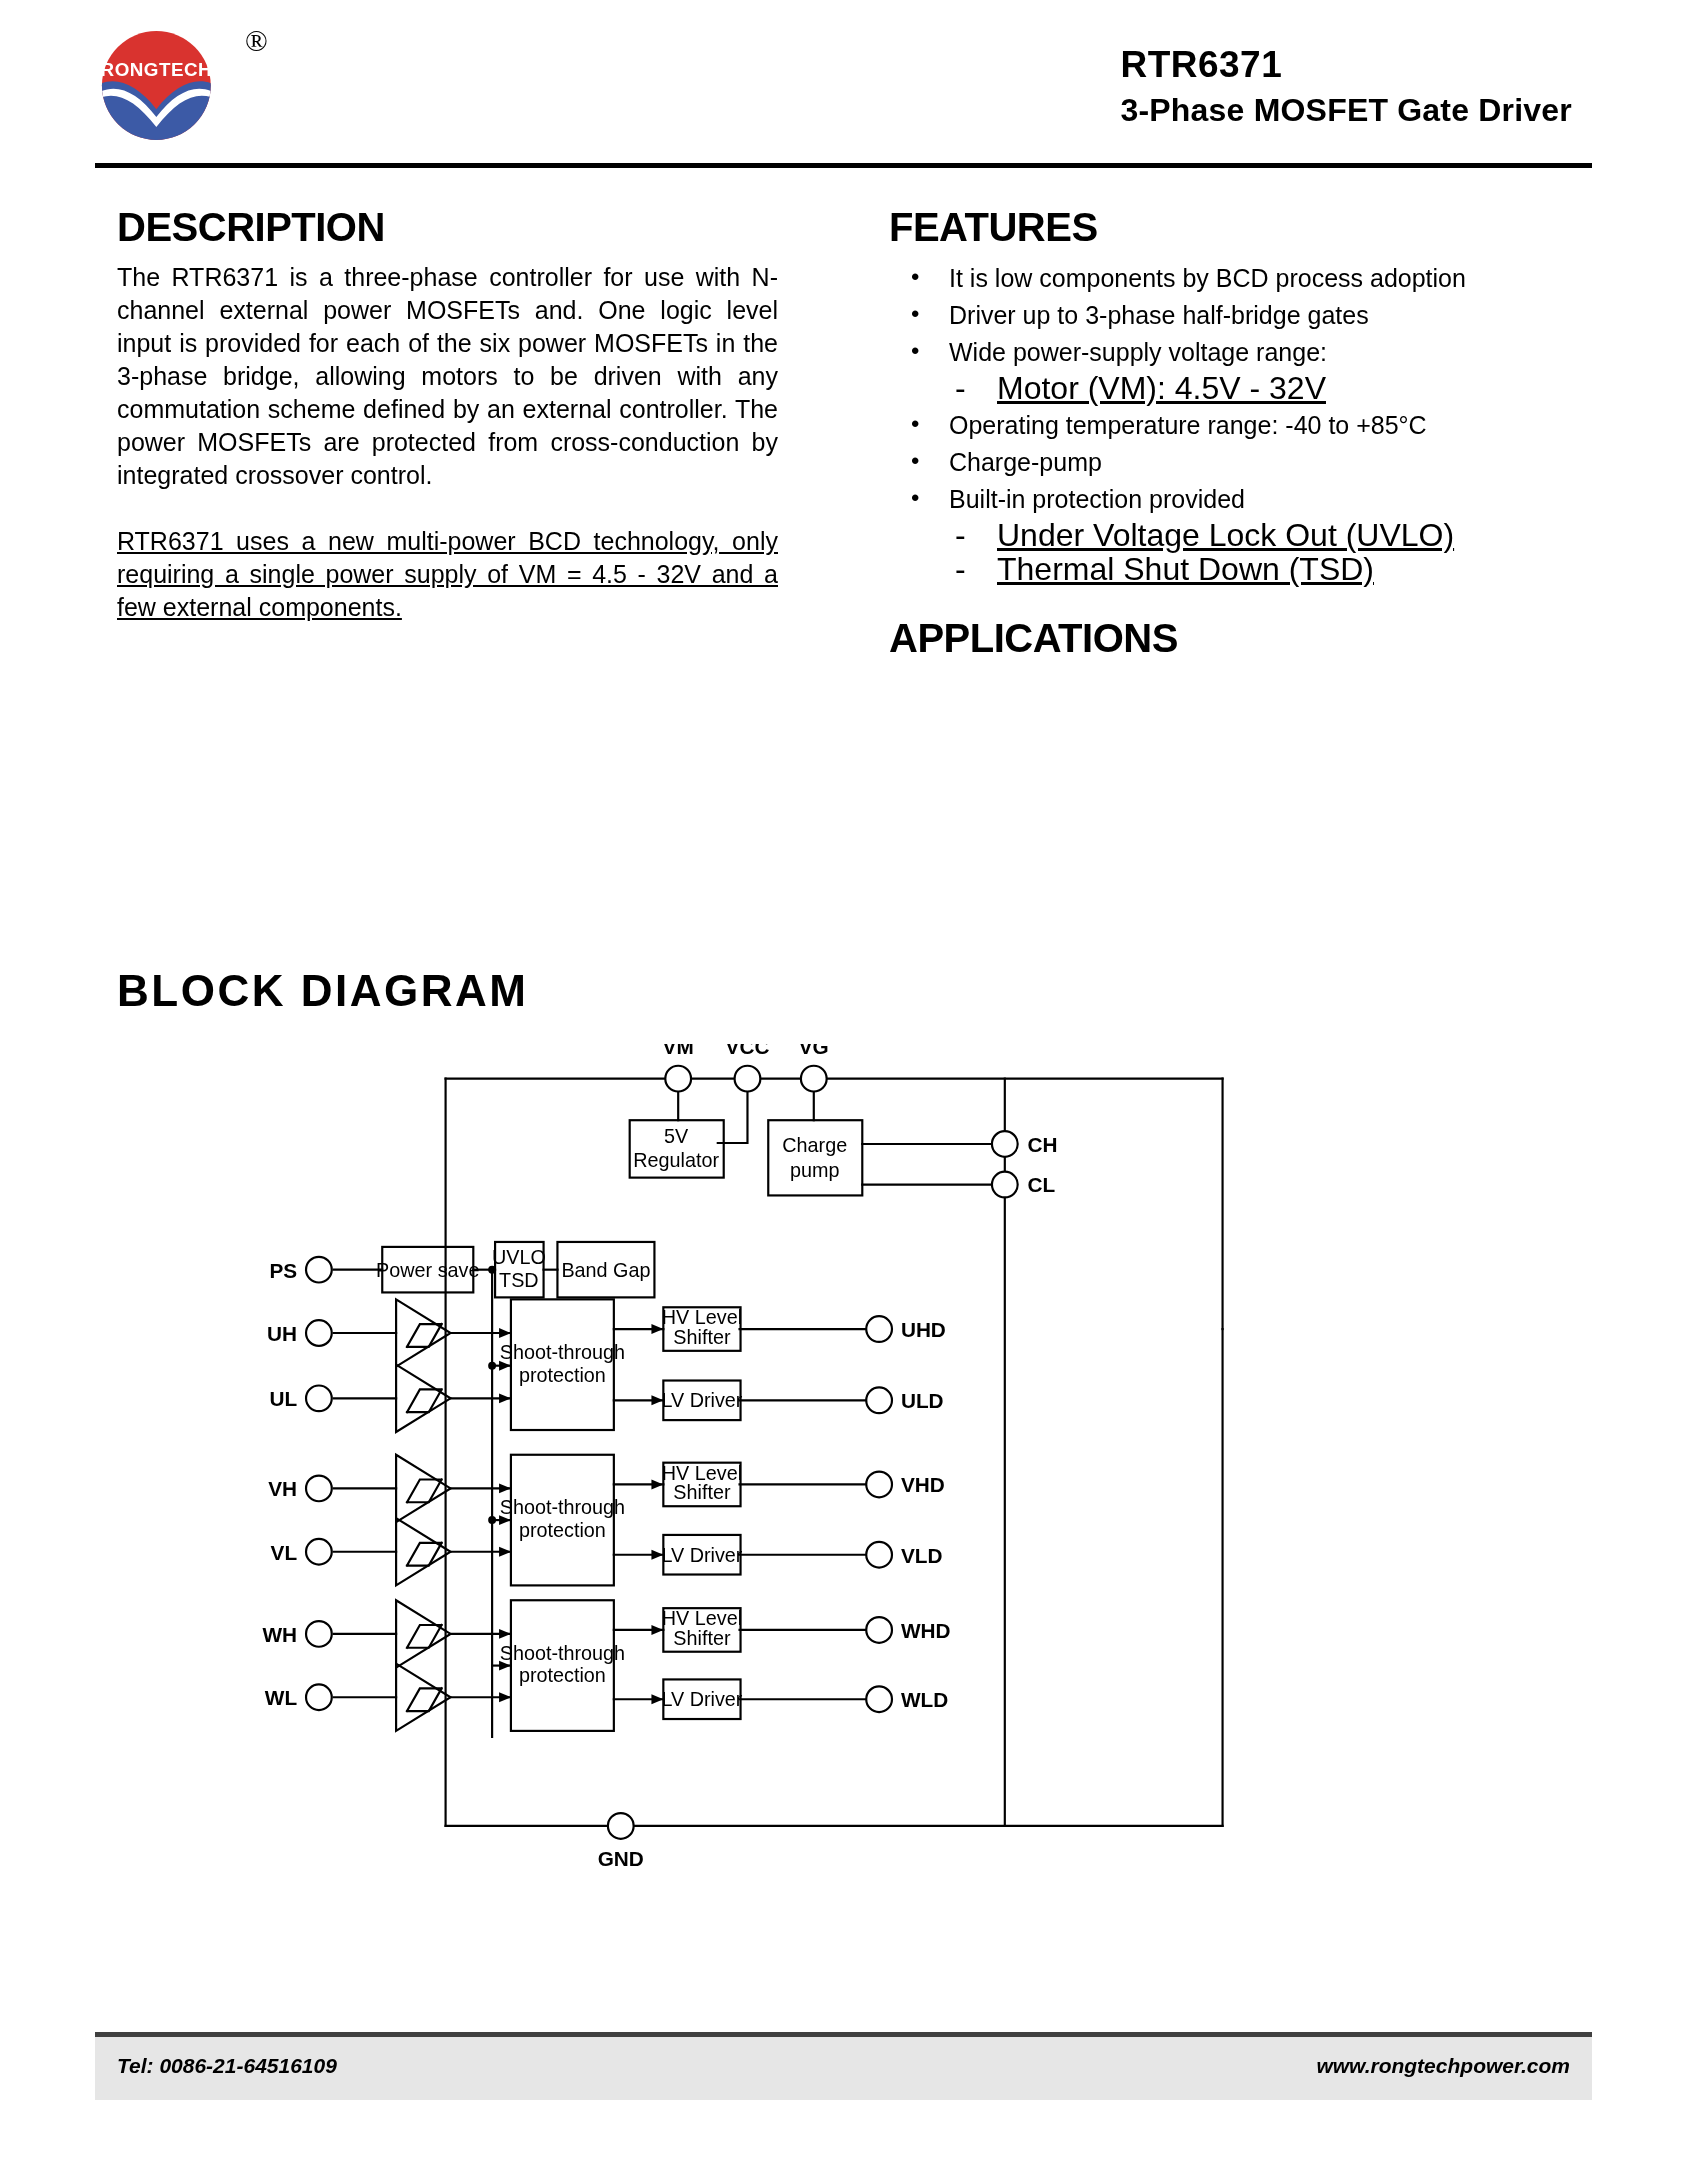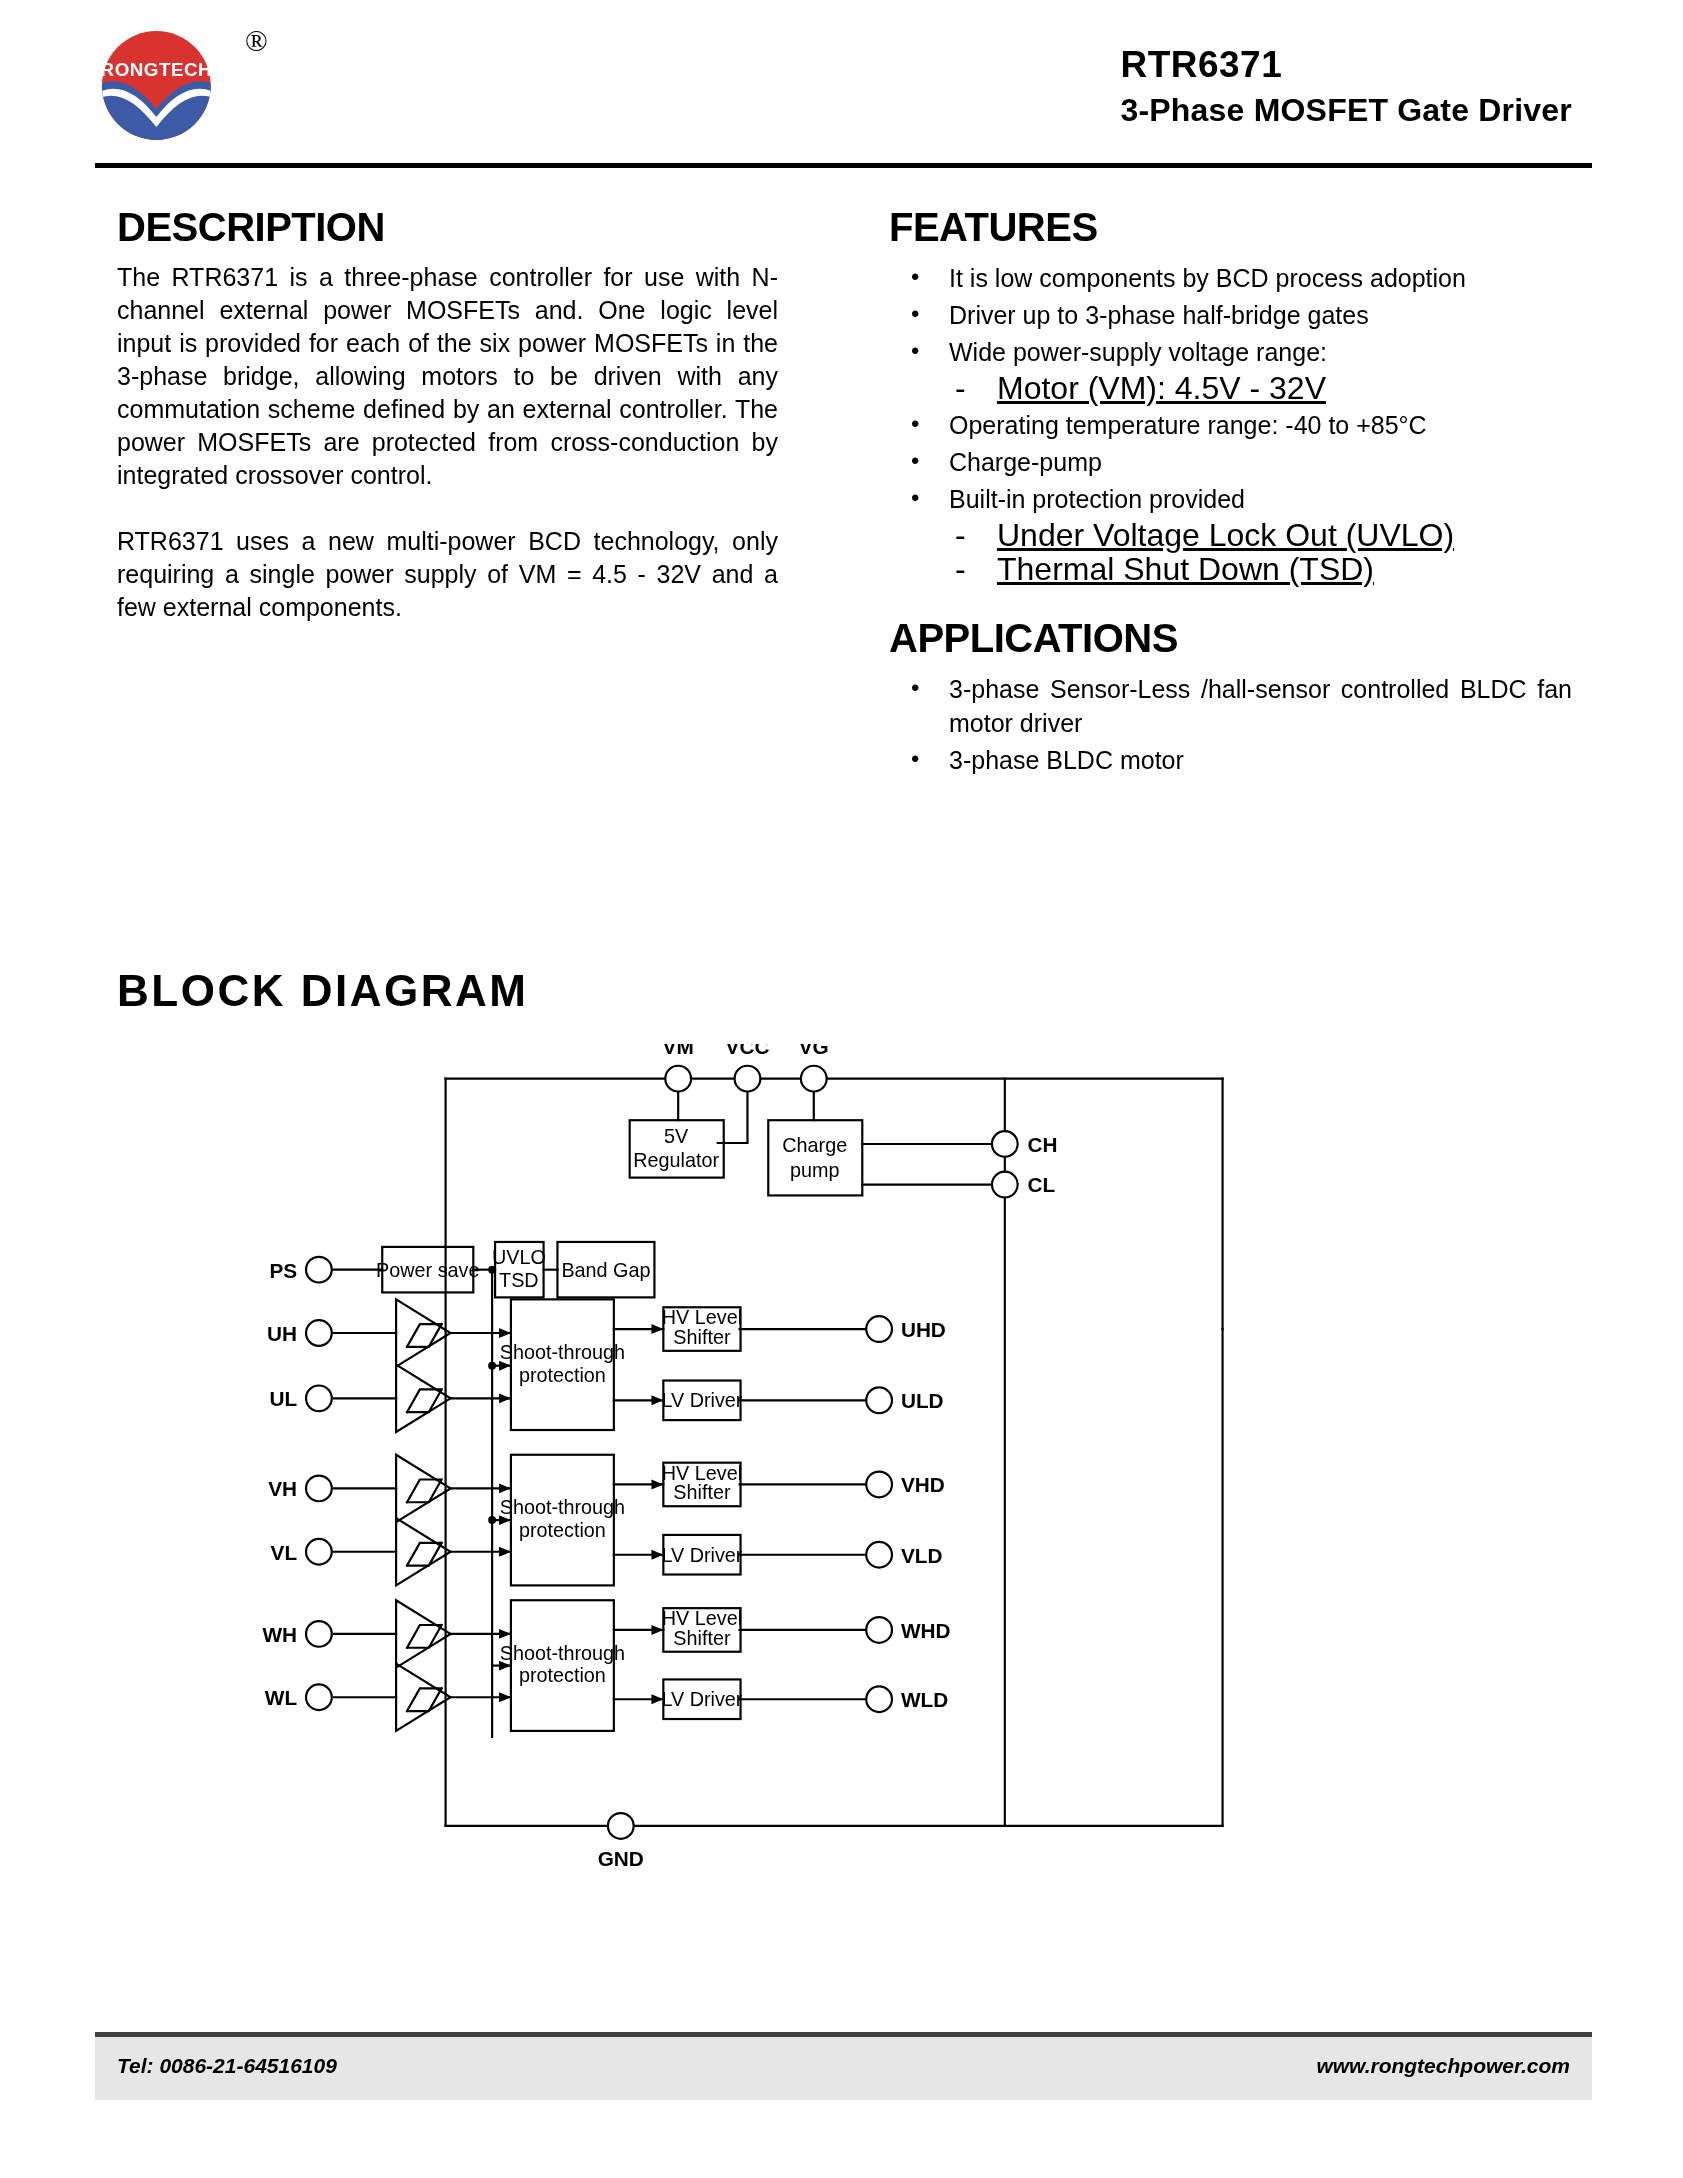--- a/index.html
+++ b/index.html
@@ -44,21 +44,21 @@
   h2.sec {
     font-size:40px; font-weight:bold; margin:0 0 10px 0;
     letter-spacing:-0.5px; line-height:48px;
   }
   h2.sec.apps { margin-top:28px; }
 
   p.body {
     font-size:25px; line-height:33px; margin:0 0 0 0;
     text-align:justify; text-justify:inter-word;
   }
-  p.body + p.body { margin-top:33px; }
+  p.body + p.body { margin-top:33px;text-decoration:underline; }
 
   ul.bul { list-style:none; margin:0; padding:0 0 0 14px; }
   ul.bul > li {
     position:relative; font-size:25px; line-height:34px;
     padding-left:46px; margin:0 0 3px 0;
   }
   ul.bul > li::before {
     content:"\2022"; position:absolute; left:8px; top:-1px; font-size:24px;
   }
   ul.bul > li.just { text-align:justify; }
@@ -146,24 +146,20 @@
     <li>
       <span>Built-in protection provided</span>
       <ul class="sub">
         <li>Under Voltage Lock Out (UVLO)</li>
         <li>Thermal Shut Down (TSD)</li>
       </ul>
     </li>
   </ul>
 
   <h2 class="sec apps">APPLICATIONS</h2>
-  <ul class="bul">
-    <li class="just">3-phase  Sensor-Less  /hall-sensor  controlled BLDC fan motor driver</li>
-    <li>3-phase BLDC motor</li>
-  </ul>
 </div>
 
 <div class="bd-title">BLOCK DIAGRAM</div>
 
 <div class="diagram">
 <svg width="1683" height="871" viewBox="0 0 1700 880">
   <g fill="none" stroke="#000" stroke-width="2.2" stroke-linecap="square">
 
     <path d="M 450 35 L 1235 35"></path>
     <path d="M 450 35 L 450 790"></path>

